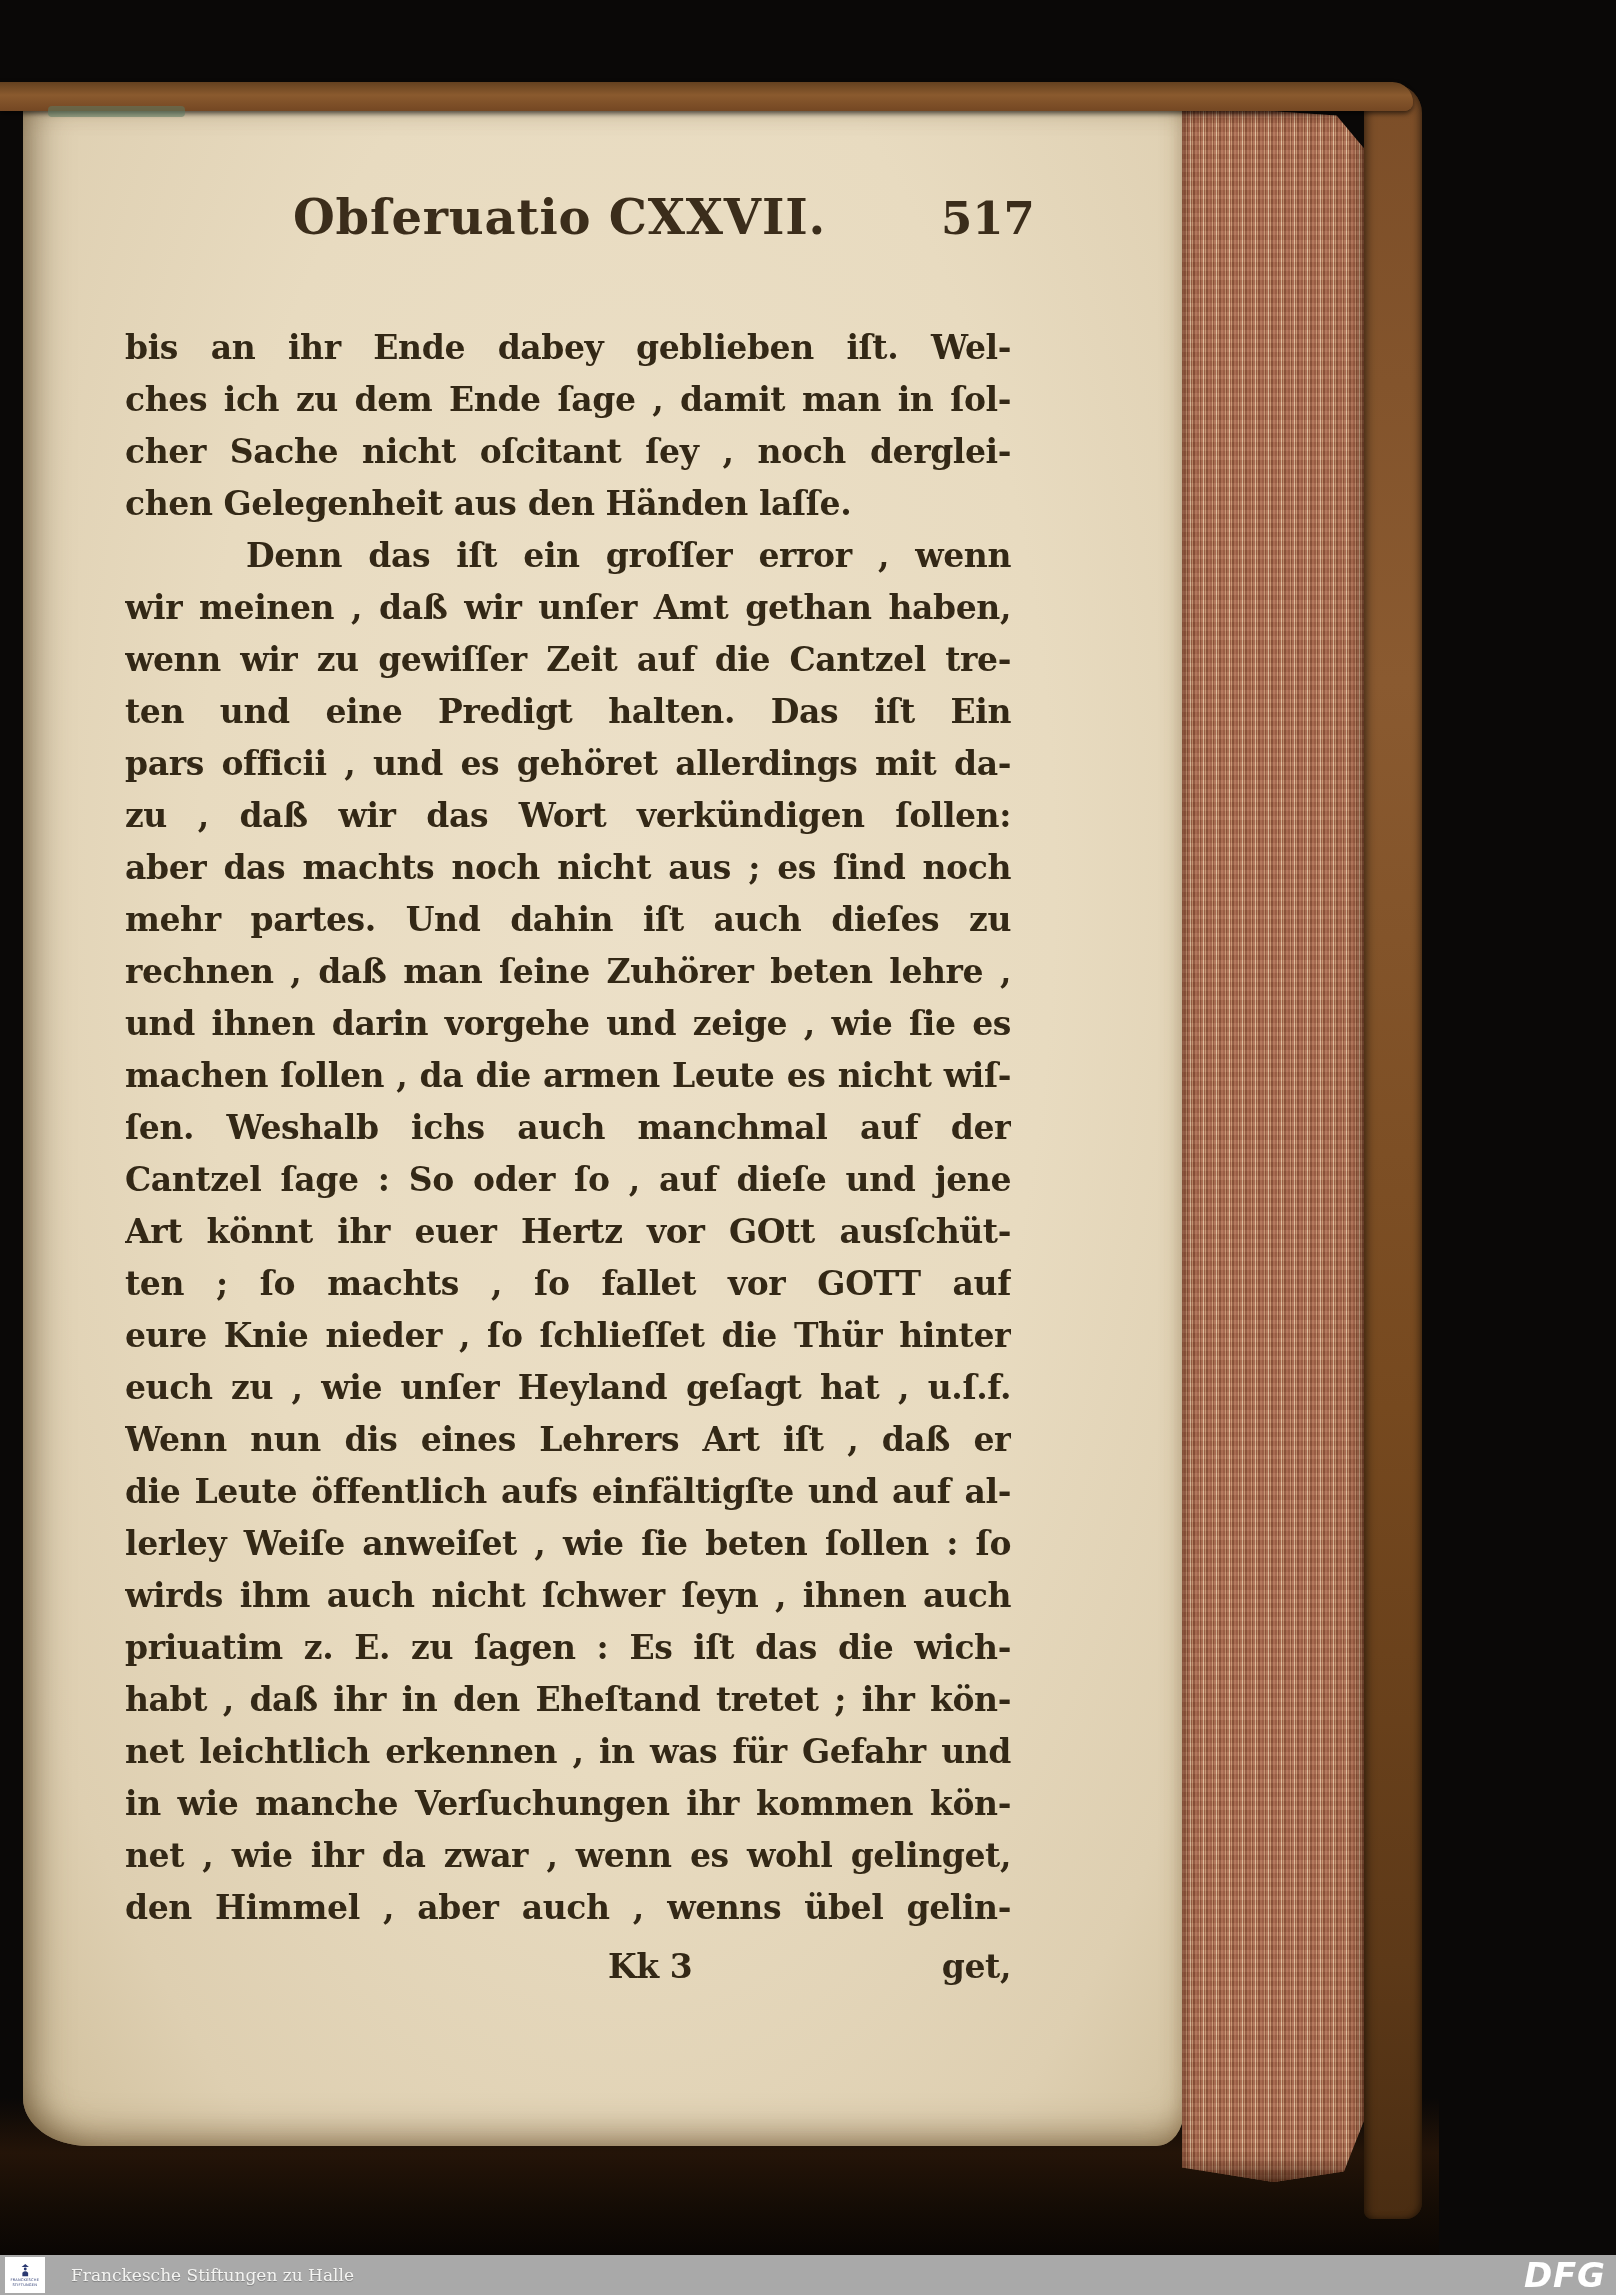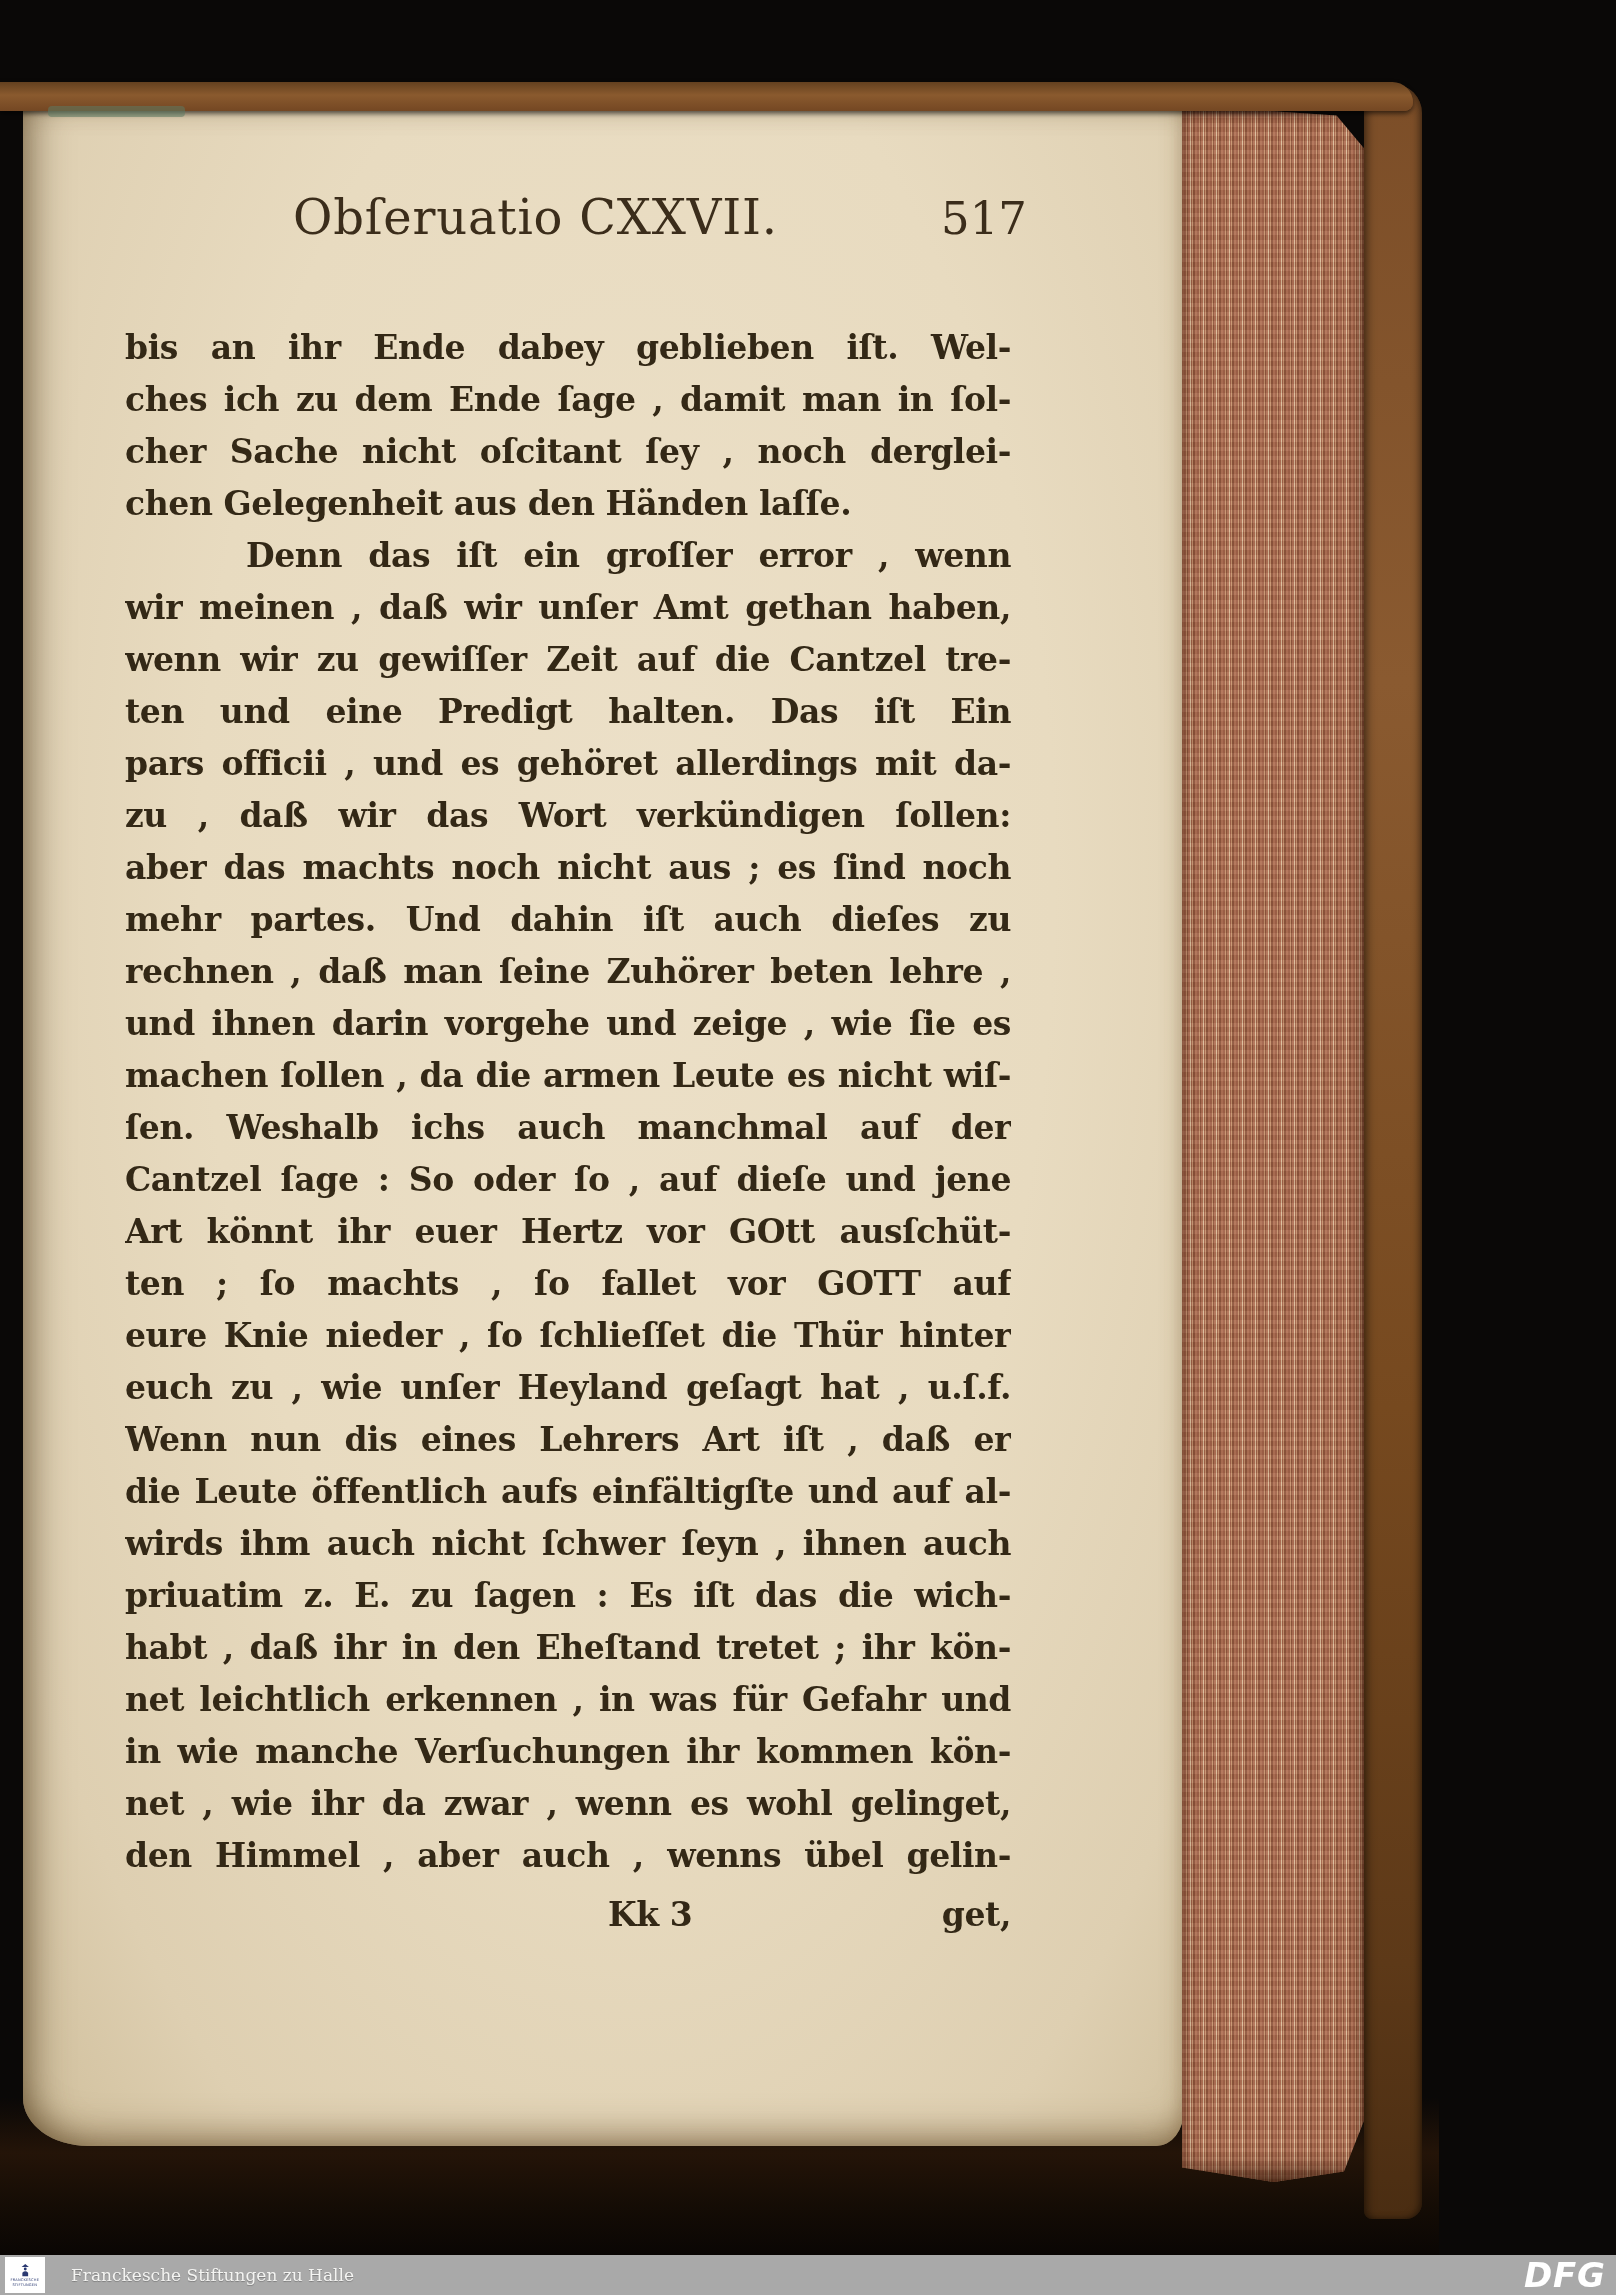--- a/index.html
+++ b/index.html
@@ -49,21 +49,21 @@
     position:absolute;left:1364px;top:84px;width:58px;height:2135px;z-index:1;
     background:linear-gradient(180deg,#7c4e28 0%,#8a5a30 28%,#76491f 62%,#5d3918 88%,#4a2d12 100%);
     border-radius:0 29px 16px 8px;
     box-shadow:inset 5.7px 0 9.7px -3.2px rgba(0,0,0,.55),inset -4.8px 0 8px -3.2px rgba(0,0,0,.6);
   }
   
   .text-block{
     position:absolute;left:125px;top:0;width:886px;height:2102px;z-index:3;
     color:#2f2516;
   }
-  .header-row{position:absolute;top:189px;left:0;width:100%;height:70px;}
+  .header-row{position:absolute;top:189px;left:0;width:100%;height:70px;font-weight:bold;}
   .obs-title{
     position:absolute;left:168px;top:0;
     font-size:48px;letter-spacing:0.8px;color:#3b2d1b;white-space:nowrap;
   }
   .page-num{
     position:absolute;left:816px;top:3.2px;
     font-size:45px;color:#3b2d1b;
   }
   .lines{
     position:absolute;top:322px;left:0;width:100%;
@@ -137,20 +137,21 @@
       <div class="line">und ihnen darin vorgehe und zeige ,  wie ſie es</div>
       <div class="line">machen ſollen , da die armen Leute es nicht wiſ-</div>
       <div class="line">ſen.  Weshalb ichs auch manchmal auf der</div>
       <div class="line">Cantzel ſage :  So oder ſo ,  auf dieſe und jene</div>
       <div class="line">Art könnt ihr euer Hertz vor GOtt ausſchüt-</div>
       <div class="line">ten ;  ſo machts ,  ſo fallet vor GOTT auf</div>
       <div class="line">eure Knie nieder ,  ſo ſchlieſſet die Thür hinter</div>
       <div class="line">euch zu ,  wie unſer Heyland geſagt hat , u.ſ.f.</div>
       <div class="line">Wenn nun dis eines Lehrers Art iſt ,  daß er</div>
       <div class="line">die Leute öffentlich aufs einfältigſte und auf al-</div>
+      <div class="line">lerley Weiſe anweiſet ,  wie ſie beten ſollen : ſo</div>
       <div class="line">wirds ihm auch nicht ſchwer ſeyn ,  ihnen auch</div>
       <div class="line">priuatim z. E. zu ſagen :  Es iſt das die wich-</div>
       <div class="line">habt ,  daß ihr in den Eheſtand tretet ;  ihr kön-</div>
       <div class="line">net leichtlich erkennen ,  in was für Gefahr und</div>
       <div class="line">in wie manche Verſuchungen ihr kommen kön-</div>
       <div class="line">net ,  wie ihr da zwar ,  wenn es wohl gelinget,</div>
       <div class="line">den Himmel ,  aber auch ,  wenns übel gelin-</div>
       <div class="sig-row">
         <span class="signature">Kk 3</span>
         <span class="catchword">get,</span>

